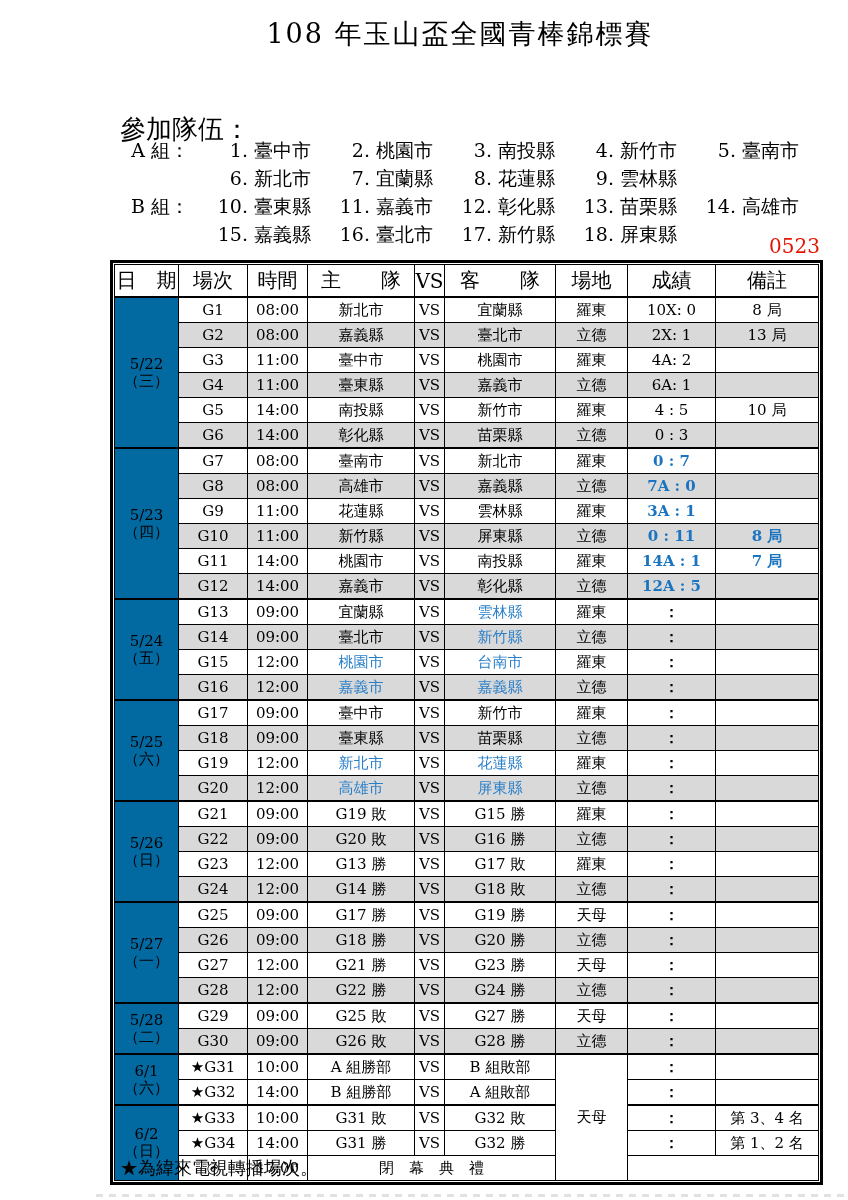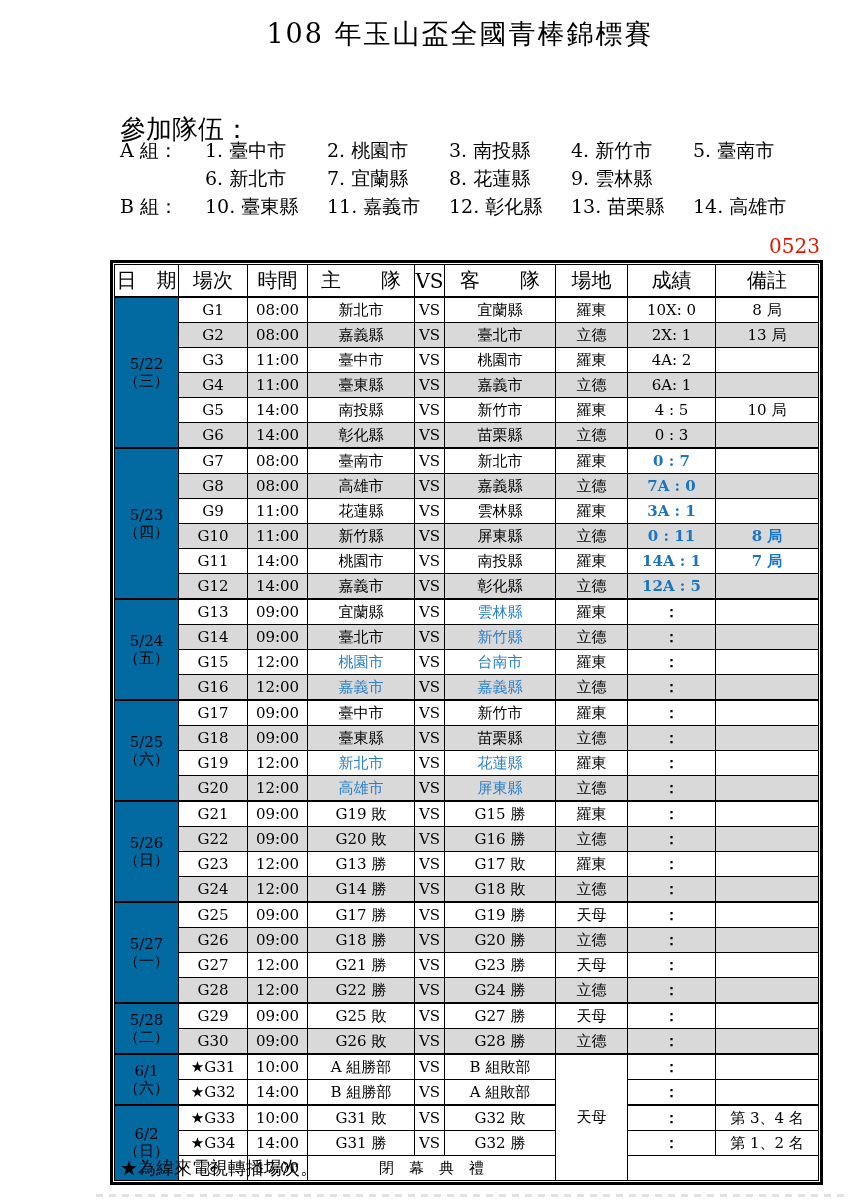--- a/index.html
+++ b/index.html
@@ -15,21 +15,21 @@
   .title {
     position: absolute; top: 16px; left: 0; width: 848px;
     text-align: center; font-size: 27px; letter-spacing: 2px;
   }
   .subtitle {
     position: absolute; top: 62px; left: 0; width: 848px;
     text-align: center; font-size: 26px; letter-spacing: 4px;
   }
 
   .teams-label { position: absolute; top: 112px; left: 84px; font-size: 26px; }
-  .team-line  { position: absolute; left: 84px; font-size: 19px; white-space: nowrap; }
+  .team-line  { position: absolute; left: 68px; font-size: 19px; white-space: nowrap; text-align: right; }
   .group-label { display: inline-block; width: 85px; }
   .team-item   { display: inline-block; width: 122px; }
 
   .venue-line { position: absolute; top: 237px; left: 84px; font-size: 18px; }
   .date-code  { position: absolute; top: 234px; left: 733px; font-size: 20px; color: #e51400; }
 
   .table-frame {
     position: absolute; top: 260px; left: 74px;
     border: 3px solid #000; padding: 1px; background: #fff;
   }
@@ -67,20 +67,23 @@
   <div class="teams-label">參加隊伍：</div>
 
   <div class="team-line" style="top:138px">
     <span class="group-label">A 組：</span><span class="team-items"><span class="team-item">1. 臺中市</span><span class="team-item">2. 桃園市</span><span class="team-item">3. 南投縣</span><span class="team-item">4. 新竹市</span><span class="team-item">5. 臺南市</span></span>
   </div>
   <div class="team-line" style="top:166px">
     <span class="group-label"></span><span class="team-items"><span class="team-item">6. 新北市</span><span class="team-item">7. 宜蘭縣</span><span class="team-item">8. 花蓮縣</span><span class="team-item">9. 雲林縣</span></span>
   </div>
   <div class="team-line" style="top:194px">
     <span class="group-label">B 組：</span><span class="team-items"><span class="team-item">10. 臺東縣</span><span class="team-item">11. 嘉義市</span><span class="team-item">12. 彰化縣</span><span class="team-item">13. 苗栗縣</span><span class="team-item">14. 高雄市</span></span>
+  </div>
+  <div class="team-line" style="top:222px">
+    <span class="group-label"></span><span class="team-items"><span class="team-item">15. 嘉義縣</span><span class="team-item">16. 臺北市</span><span class="team-item">17. 新竹縣</span><span class="team-item">18. 屏東縣</span></span>
   </div>
 
   <div class="date-code">0523</div>
 
   <div class="table-frame">
     <table id="schedule">
       <colgroup>
         <col style="width:64px">
           <col style="width:69px">
           <col style="width:60px">

